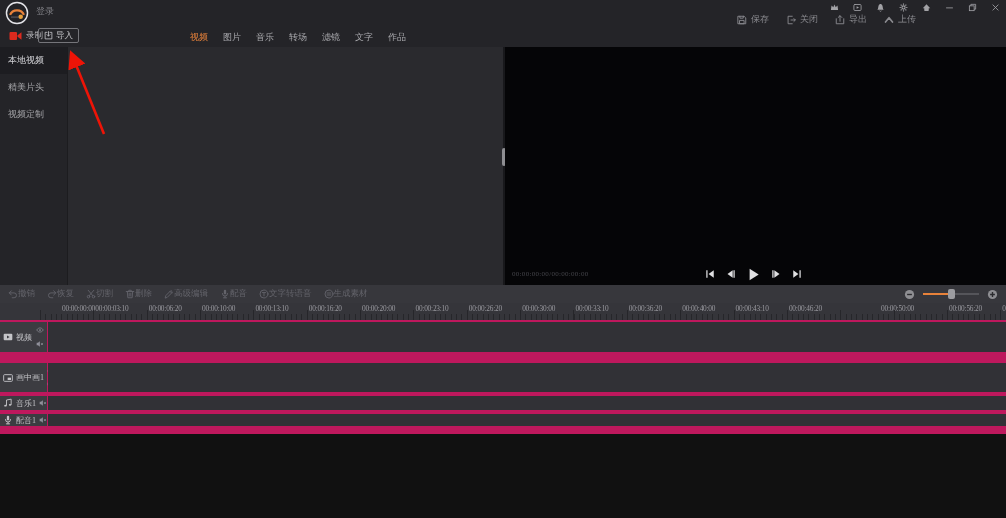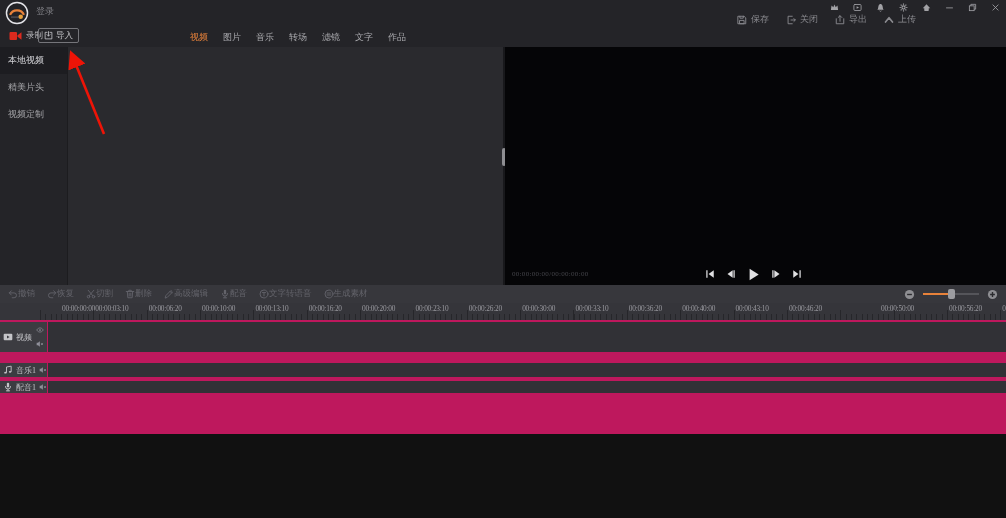--- a/index.html
+++ b/index.html
@@ -398,20 +398,46 @@
             <span class="icon cicon">
               <svg viewBox="0 0 12 12">
                 <path d="M1 4.3 H3 L5.8 2 V10 L3 7.7 H1 Z" fill="currentColor"></path>
                 <path d="M7.5 4.6 L10.4 7.5 M10.4 4.6 L7.5 7.5" stroke="currentColor" stroke-width="1.1"></path>
               </svg>
             </span>
           </div>
         </div>
         <div class="tlane"></div>
       </div>
+      <div class="trow" style="height: 29px; margin-bottom: 4px;">
+        <div class="thead tall">
+          <span class="icon ticon">
+            <svg viewBox="0 0 12 12" fill="none" stroke="currentColor" stroke-width="1.1">
+              <rect x="0.8" y="2" width="10.4" height="8" rx="1"></rect>
+              <rect x="5.6" y="5.6" width="4" height="2.8" fill="currentColor" stroke="none"></rect>
+            </svg>
+          </span>
+          <span class="tlabel">画中画1</span>
+          <div class="tctrls">
+            <span class="icon cicon">
+              <svg viewBox="0 0 12 12" fill="none" stroke="currentColor" stroke-width="1">
+                <path d="M1 6 C2.5 3.9 4.1 2.9 6 2.9 C7.9 2.9 9.5 3.9 11 6 C9.5 8.1 7.9 9.1 6 9.1 C4.1 9.1 2.5 8.1 1 6 Z"></path>
+                <circle cx="6" cy="6" r="1.3" fill="currentColor" stroke="none"></circle>
+              </svg>
+            </span>
+            <span class="icon cicon">
+              <svg viewBox="0 0 12 12">
+                <path d="M1 4.3 H3 L5.8 2 V10 L3 7.7 H1 Z" fill="currentColor"></path>
+                <path d="M7.5 4.6 L10.4 7.5 M10.4 4.6 L7.5 7.5" stroke="currentColor" stroke-width="1.1"></path>
+              </svg>
+            </span>
+          </div>
+        </div>
+        <div class="tlane"></div>
+      </div>
       <div class="trow" style="height: 14px; margin-bottom: 4px; padding-left: 24px;">
         <div class="thead">
           <span class="icon ticon">
             <svg viewBox="0 0 12 12">
               <path d="M4.2 9.2 V2.4 L9.8 1.4 V8.2" fill="none" stroke="currentColor" stroke-width="1.1"></path>
               <ellipse cx="2.9" cy="9.2" rx="1.5" ry="1.1" fill="currentColor"></ellipse>
               <ellipse cx="8.5" cy="8.2" rx="1.5" ry="1.1" fill="currentColor"></ellipse>
             </svg>
           </span>
           <span class="tlabel">音乐1</span>

